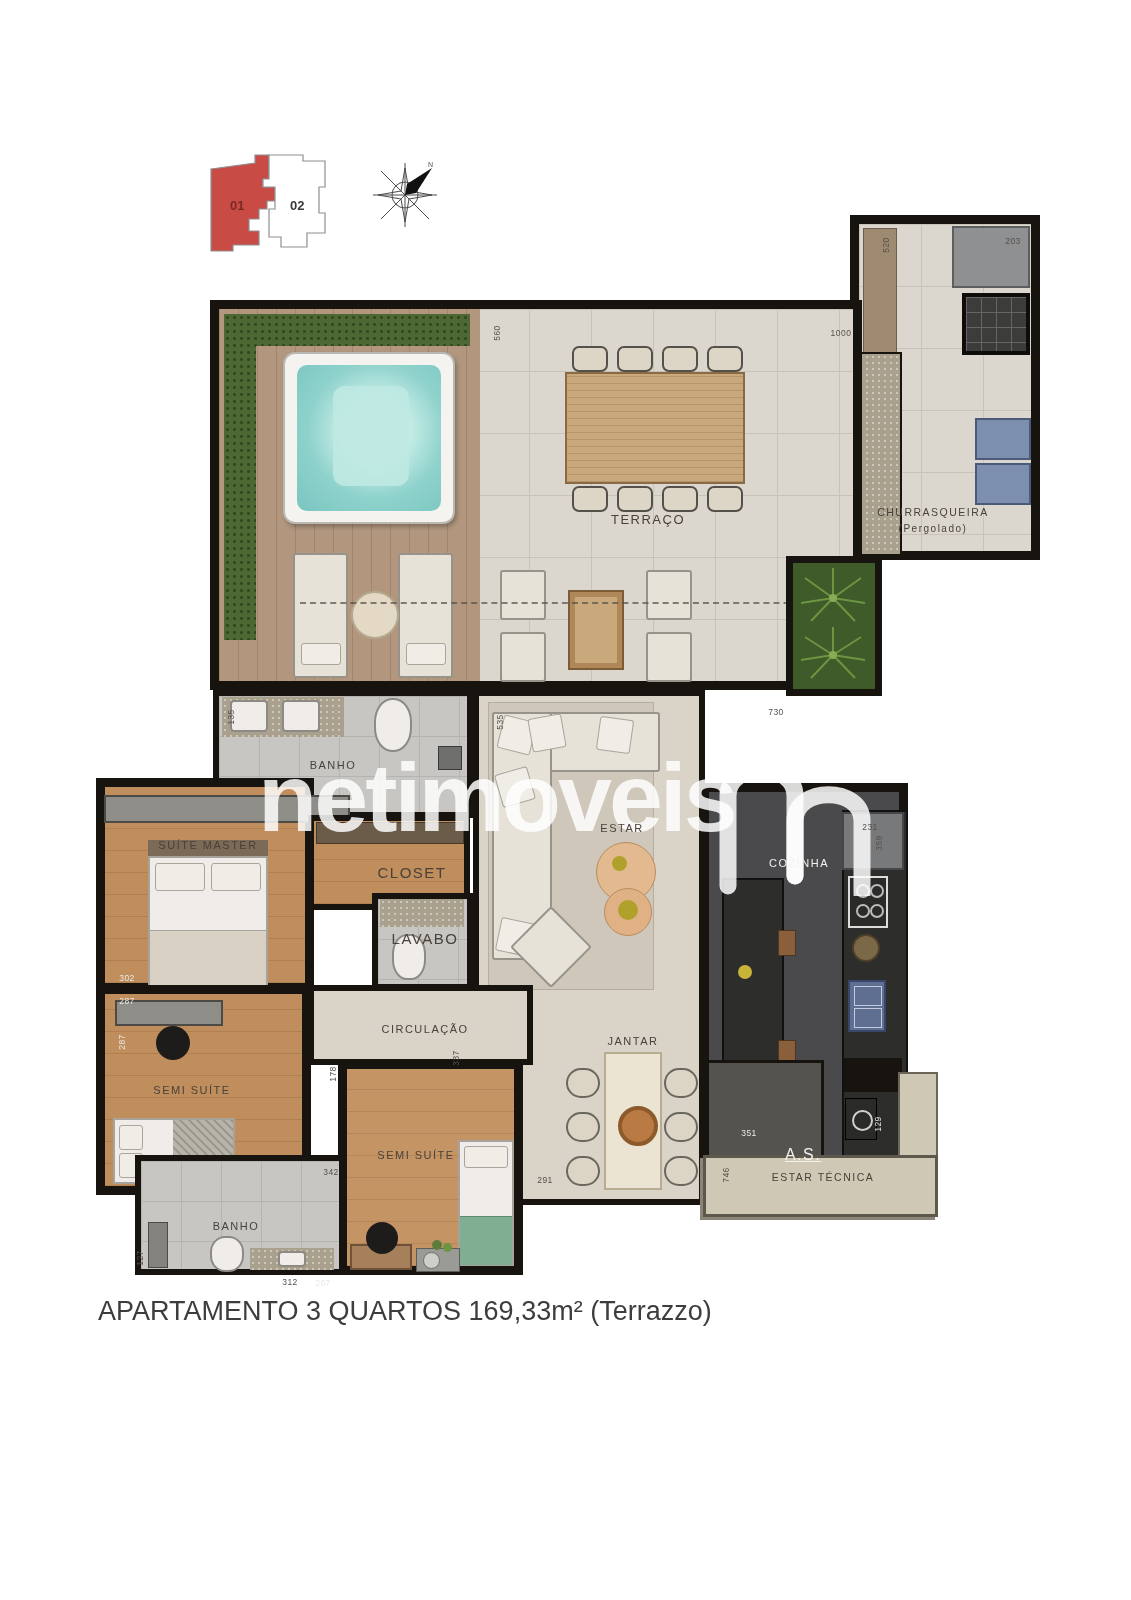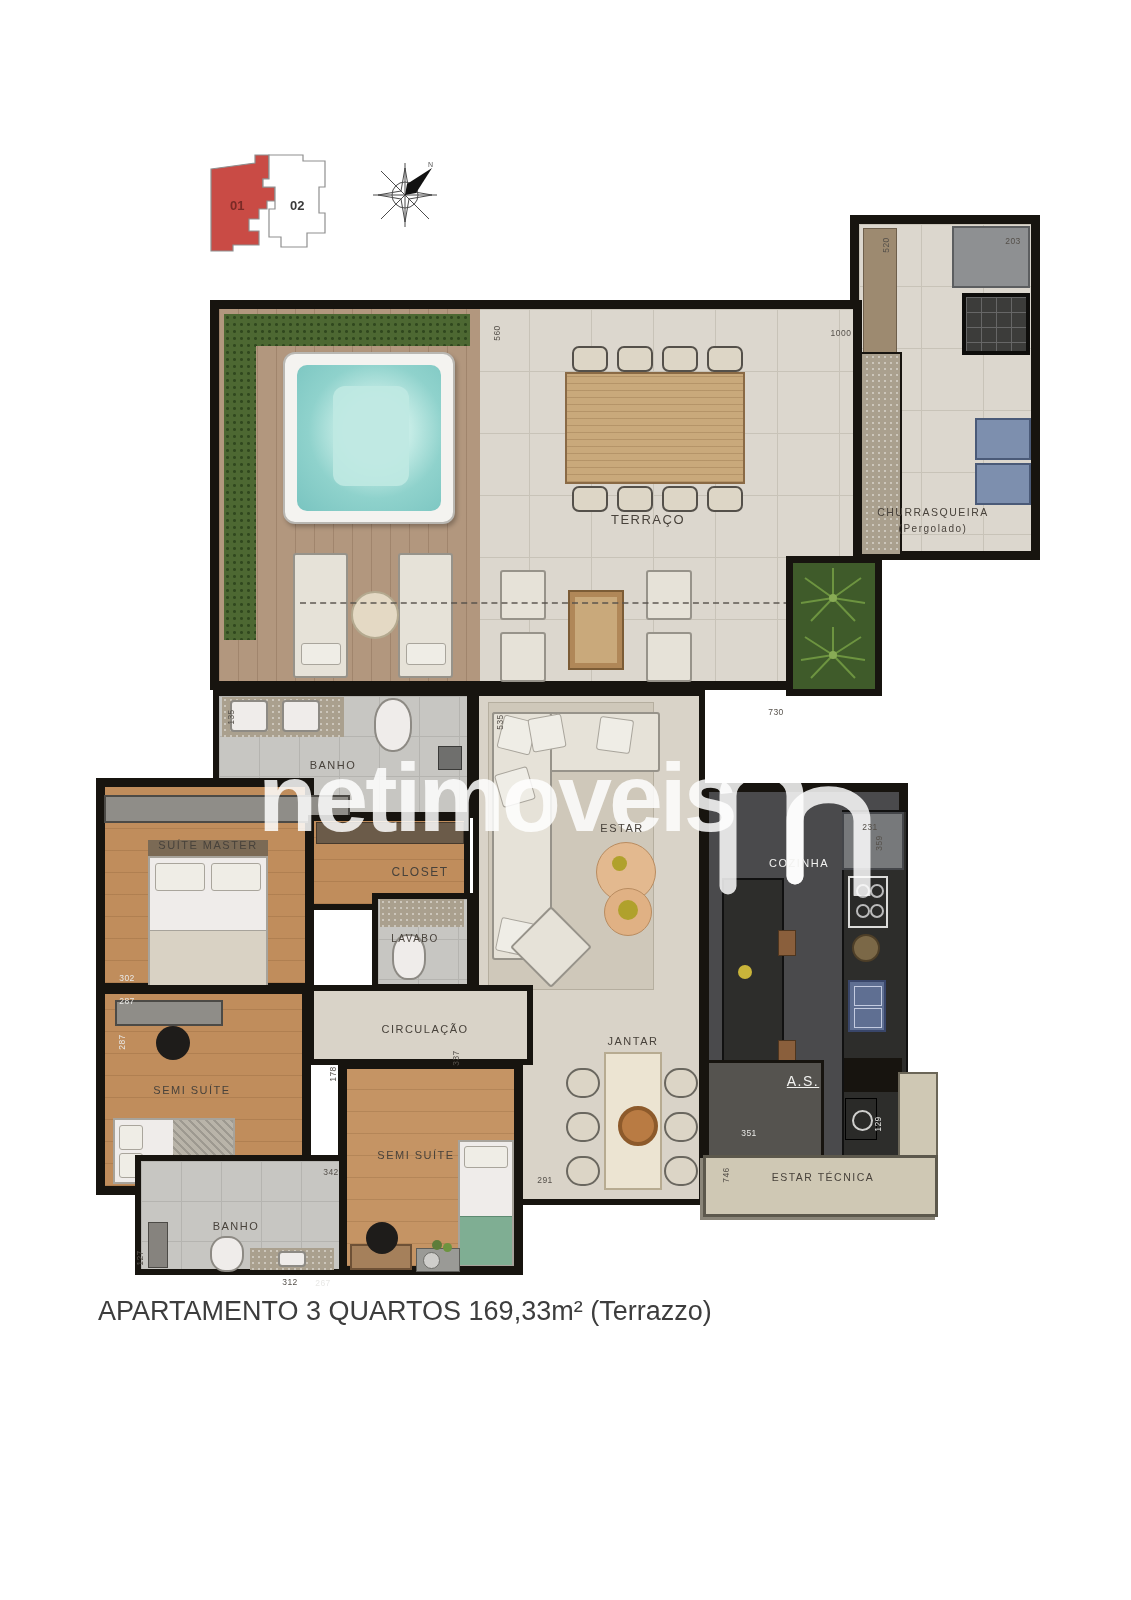--- a/index.html
+++ b/index.html
@@ -265,30 +265,30 @@
       <path d="M95,150 L95,95 C95,60 162,60 162,95 L162,168"></path>
     </g>
   </svg>
 
   <div class="abs" style="left:0;top:0;width:100%;height:100%">
       <span class="room-label" style="left: 648px; top: 519px; font-size: 13px; transform: translate(-50%, -50%);">TERRAÇO</span>
       <span class="room-label" style="left: 933px; top: 512px; font-size: 10.5px; transform: translate(-50%, -50%);">CHURRASQUEIRA</span>
       <span class="room-label" style="left: 933px; top: 528px; font-size: 10px; transform: translate(-50%, -50%);">(Pergolado)</span>
       <span class="room-label" style="left: 333px; top: 765px; font-size: 11px; transform: translate(-50%, -50%);">BANHO</span>
       <span class="room-label" style="left: 208px; top: 845px; font-size: 11px; transform: translate(-50%, -50%);">SUÍTE MASTER</span>
-      <span class="room-label" style="left: 400px; top: 872px; font-size: 12px; transform: translate(-50%, -50%); padding-left: 40px;">CLOSET</span>
-      <span class="room-label" style="left: 415px; top: 938px; font-size: 10px; transform: translate(-50%, -50%);">LAVABO</span>
+      <span class="room-label" style="left: 392px; top: 872px; font-size: 15px; transform: translate(-50%, -50%); padding-left: 40px;">CLOSET</span>
+      <span class="room-label" style="left: 425px; top: 938px; font-size: 15px; transform: translate(-50%, -50%);">LAVABO</span>
       <span class="room-label" style="left: 622px; top: 828px; font-size: 11px; transform: translate(-50%, -50%);">ESTAR</span>
       <span class="room-label" style="left: 425px; top: 1029px; font-size: 11px; transform: translate(-50%, -50%);">CIRCULAÇÃO</span>
       <span class="room-label light" style="left: 799px; top: 863px; font-size: 11px; transform: translate(-50%, -50%);">COZINHA</span>
       <span class="room-label" style="left: 633px; top: 1041px; font-size: 11px; transform: translate(-50%, -50%); text-align: right;">JANTAR</span>
       <span class="room-label" style="left: 192px; top: 1090px; font-size: 11px; transform: translate(-50%, -50%);">SEMI SUÍTE</span>
       <span class="room-label" style="left: 416px; top: 1155px; font-size: 11px; transform: translate(-50%, -50%);">SEMI SUÍTE</span>
       <span class="room-label" style="left: 236px; top: 1226px; font-size: 11px; transform: translate(-50%, -50%);">BANHO</span>
-      <span class="room-label light" style="left: 803px; top: 1081px; font-size: 14px; transform: translate(-50%, -50%); text-decoration: underline;">A.S.</span>
+      <span class="room-label light" style="left: 803px; top: 1155px; font-size: 16px; transform: translate(-50%, -50%); text-decoration: underline;">A.S.</span>
       <span class="room-label" style="left: 823px; top: 1177px; font-size: 10.5px; transform: translate(-50%, -50%);">ESTAR TÉCNICA</span>
       <span class="dim-label" style="left: 497px; top: 333px; transform: translate(-50%, -50%) rotate(-90deg);">560</span>
       <span class="dim-label" style="left: 841px; top: 333px; transform: translate(-50%, -50%);">1000</span>
       <span class="dim-label" style="left: 886px; top: 245px; transform: translate(-50%, -50%) rotate(-90deg);">520</span>
       <span class="dim-label" style="left: 1013px; top: 241px; transform: translate(-50%, -50%);">203</span>
       <span class="dim-label" style="left: 776px; top: 712px; transform: translate(-50%, -50%);">730</span>
       <span class="dim-label" style="left: 231px; top: 717px; transform: translate(-50%, -50%) rotate(-90deg);">135</span>
       <span class="dim-label" style="left: 500px; top: 722px; transform: translate(-50%, -50%) rotate(-90deg);">535</span>
       <span class="dim-label light" style="left: 127px; top: 978px; transform: translate(-50%, -50%);">302</span>
       <span class="dim-label light" style="left: 127px; top: 1001px; transform: translate(-50%, -50%);">287</span>

